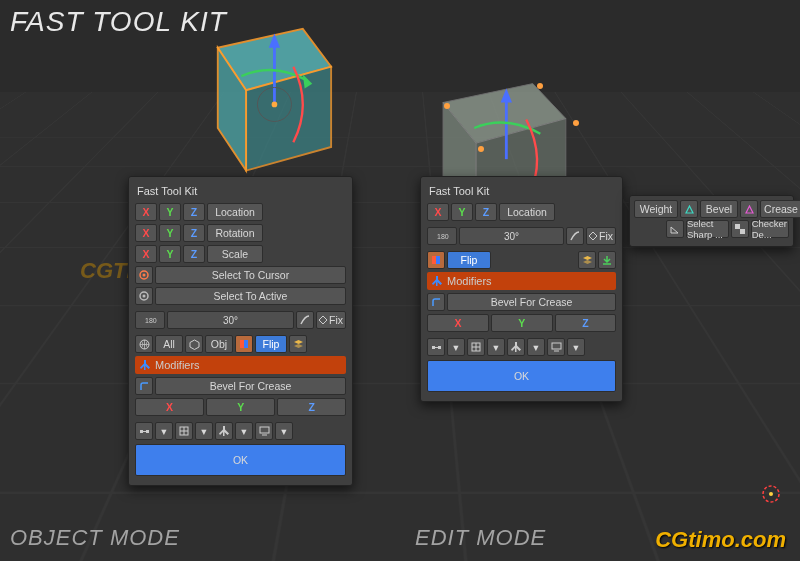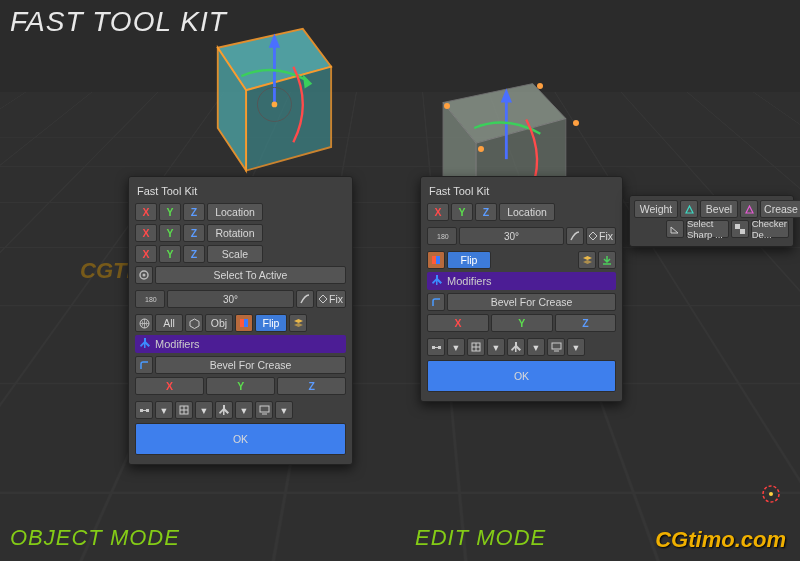--- a/index.html
+++ b/index.html
@@ -33,21 +33,21 @@
     font-family: Impact, 'Arial Black', sans-serif;
     font-size: 28px;
     color: #e8e8e8;
     font-style: italic;
     letter-spacing: 1px;
   }
   .overlay-mode {
     position: absolute;
     font-family: Impact, 'Arial Black', sans-serif;
     font-size: 22px;
-    color: #84cc16;
+    color: #a3a3a3;
     font-style: italic;
     letter-spacing: 1px;
   }
   .watermark-bottom {
     position: absolute;
     bottom: 8px; right: 14px;
     font-family: 'Arial Black', sans-serif;
     font-size: 22px;
     font-weight: 900;
     font-style: italic;
@@ -118,25 +118,26 @@
     border: 1px solid #2d2d2d;
     border-radius: 2px;
     color: #d8d8d8;
     font-size: 10px;
     height: 18px;
     display: flex;
     align-items: center;
     justify-content: center;
   }
   .section-head {
-    background: #4c1d95;
+    background: #c2410c;
     border-radius: 2px;
     padding: 3px 5px;
     font-size: 11px;
     display: flex;
+    align-items: center;
     gap: 5px;
     margin-top: 3px;
     margin-bottom: 3px;
   }
   .wrench-icon {
     width: 10px; height: 10px;
     background: #3b8cff;
     clip-path: polygon(40% 0, 60% 0, 60% 35%, 100% 75%, 85% 90%, 55% 60%, 55% 100%, 40% 100%, 40% 60%, 10% 90%, 0 75%, 40% 35%);
   }
   svg.icon { display:block; }
@@ -206,20 +207,29 @@
   <div class="row">
     <div class="btn toggle-red small">X</div>
     <div class="btn toggle-green small">Y</div>
     <div class="btn toggle-blue small">Z</div>
     <div class="btn label-side">Scale</div>
   </div>
 
   <div class="row">
     <div class="btn tiny">
         <svg class="icon" width="10" height="10">
+          <circle cx="5" cy="5" r="4" fill="none" stroke="#ff7a4a" stroke-width="1.5"></circle>
+          <circle cx="5" cy="5" r="1.5" fill="#ff7a4a"></circle>
+        </svg>
+      </div>
+    <div class="btn">Select To Cursor</div>
+  </div>
+  <div class="row">
+    <div class="btn tiny">
+        <svg class="icon" width="10" height="10">
           <circle cx="5" cy="5" r="4" fill="none" stroke="#bbb" stroke-width="1.5"></circle>
           <circle cx="5" cy="5" r="1.5" fill="#bbb"></circle>
         </svg>
       </div>
     <div class="btn">Select To Active</div>
   </div>
 
   <div class="row" style="margin-top:6px;">
     <div class="field" style="flex:0 0 30px;">
         <svg class="icon" width="14" height="10">

